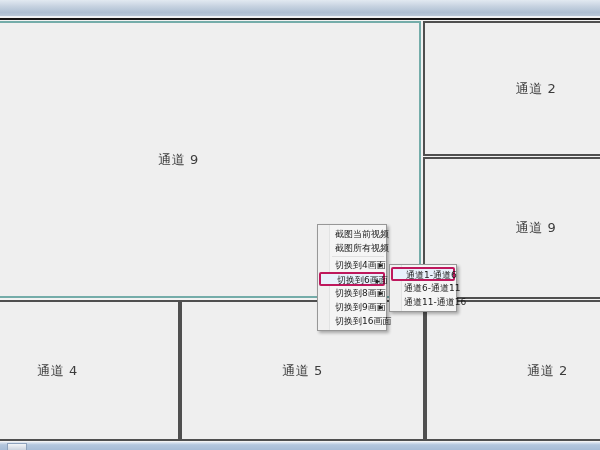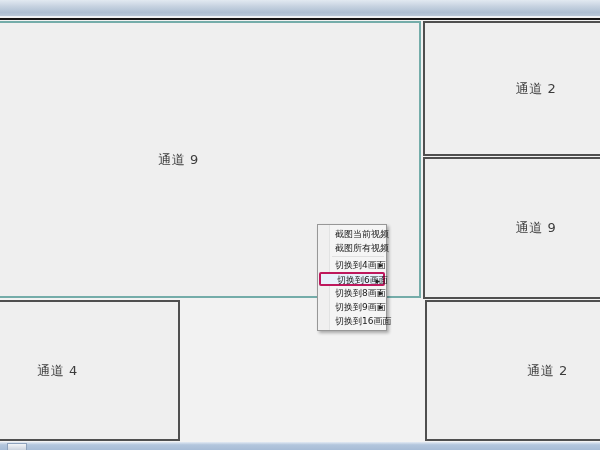--- a/index.html
+++ b/index.html
@@ -107,20 +107,23 @@
   </div>
 
   <div class="panel" style="left:423px; top:157px; width:226px; height:142px;">
     <span class="label">通道 9</span>
   </div>
 
   <div class="panel" style="left:-65px; top:300px; width:245px; height:141px;">
     <span class="label">通道 4</span>
   </div>
 
+  <div class="panel" style="left:180px; top:300px; width:245px; height:141px;">
+    <span class="label">通道 5</span>
+  </div>
 
   <div class="panel" style="left:425px; top:300px; width:245px; height:141px;">
     <span class="label">通道 2</span>
   </div>
 
   <div class="menu context-menu">
     <div class="menu-gutter"></div>
 
     <div class="menu-item">
       <span>截图当前视频</span>
@@ -145,18 +148,31 @@
     </div>
     <div class="menu-item">
       <span>切换到9画面</span>
       <span class="arrow">▶</span>
     </div>
     <div class="menu-item">
       <span>切换到16画面</span>
     </div>
   </div>
 
+  <div class="menu submenu">
+    <div class="menu-gutter"></div>
+
+    <div class="menu-item highlighted">
+      <span>通道1-通道6</span>
+    </div>
+    <div class="menu-item">
+      <span>通道6-通道11</span>
+    </div>
+    <div class="menu-item">
+      <span>通道11-通道16</span>
+    </div>
+  </div>
 
   <div class="taskbar">
     <div class="taskbar-button"></div>
   </div>
 
 </div>
 
 </body></html>

